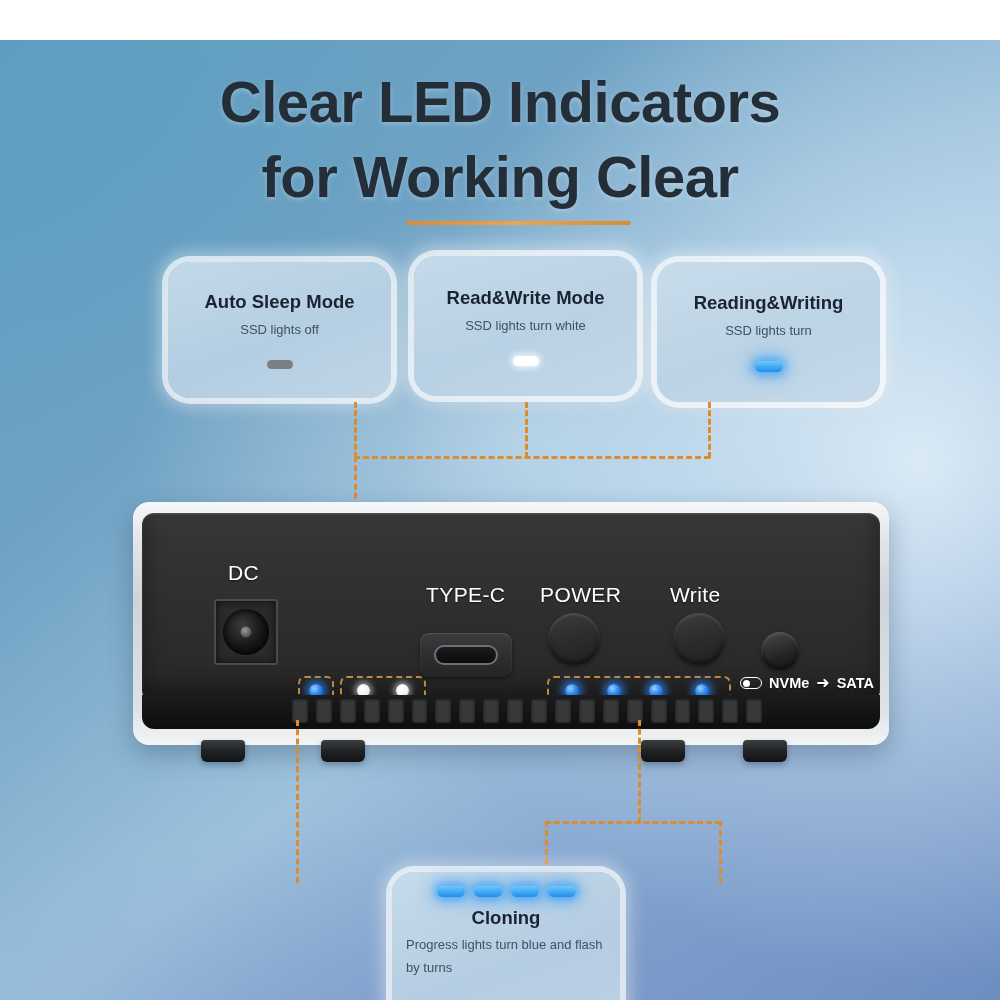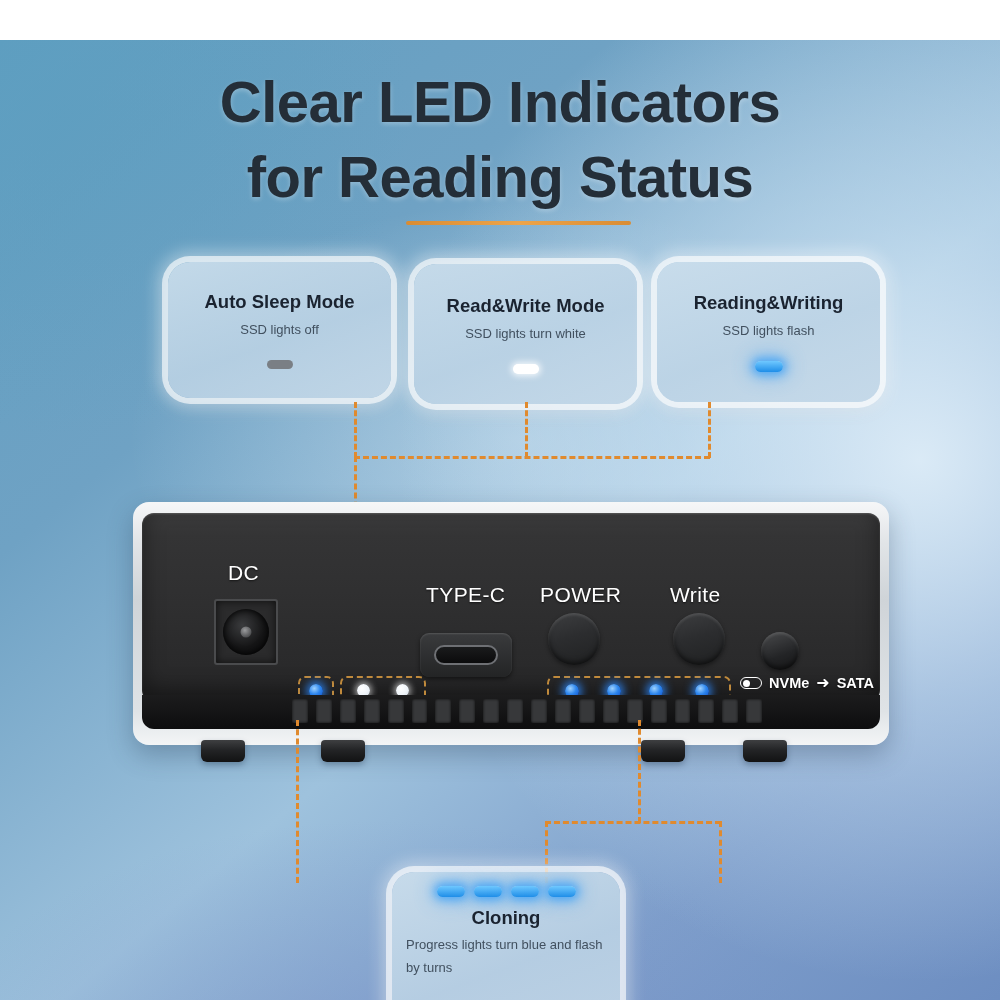--- a/index.html
+++ b/index.html
@@ -415,39 +415,39 @@
 <div id="stage">
 
   <div class="bg-layer bg-base"></div>
   <div class="bg-layer bg-glow-topleft"></div>
   <div class="bg-layer bg-glow-center"></div>
   <div class="bg-layer bg-glow-right"></div>
   <div class="bg-layer bg-glow-bottom"></div>
 
   <div id="title-block">
     <div class="title-line">Clear LED Indicators</div>
-    <div class="title-line">for Reading Status</div>
+    <div class="title-line">for Working Clear</div>
   </div>
   <div id="title-divider"></div>
 
   <div class="card" style="left:168px; top:222px; width:223px; height:136px;">
     <div class="card-title">Auto Sleep Mode</div>
     <div class="card-sub" style="margin-top:9px;">SSD lights off</div>
     <div class="pill pill-gray" style="margin-top:23px;"></div>
   </div>
 
-  <div class="card" style="left:414px; top:224px; width:223px; height:140px;">
+  <div class="card" style="left:414px; top:216px; width:223px; height:140px;">
     <div class="card-title">Read&amp;Write Mode</div>
     <div class="card-sub" style="margin-top:9px;">SSD lights turn white</div>
     <div class="pill pill-white" style="margin-top:23px;"></div>
   </div>
 
   <div class="card" style="left:657px; top:222px; width:223px; height:140px;">
     <div class="card-title">Reading&amp;Writing</div>
-    <div class="card-sub" style="margin-top:9px;">SSD lights flash</div>
+    <div class="card-sub" style="margin-top:9px;">SSD lights turn</div>
     <div class="pill pill-blue" style="margin-top:23px;"></div>
   </div>
 
   <div class="conn-v" style="left:354px; top:362px; height:56px;"></div>
   <div class="conn-v" style="left:525px; top:362px; height:56px;"></div>
   <div class="conn-v" style="left:708px; top:362px; height:56px;"></div>
   <div class="conn-h" style="left:354px; top:416px; width:356px;"></div>
   <div class="conn-v" style="left:354px; top:416px; height:225px;"></div>
 
   <div id="device">

